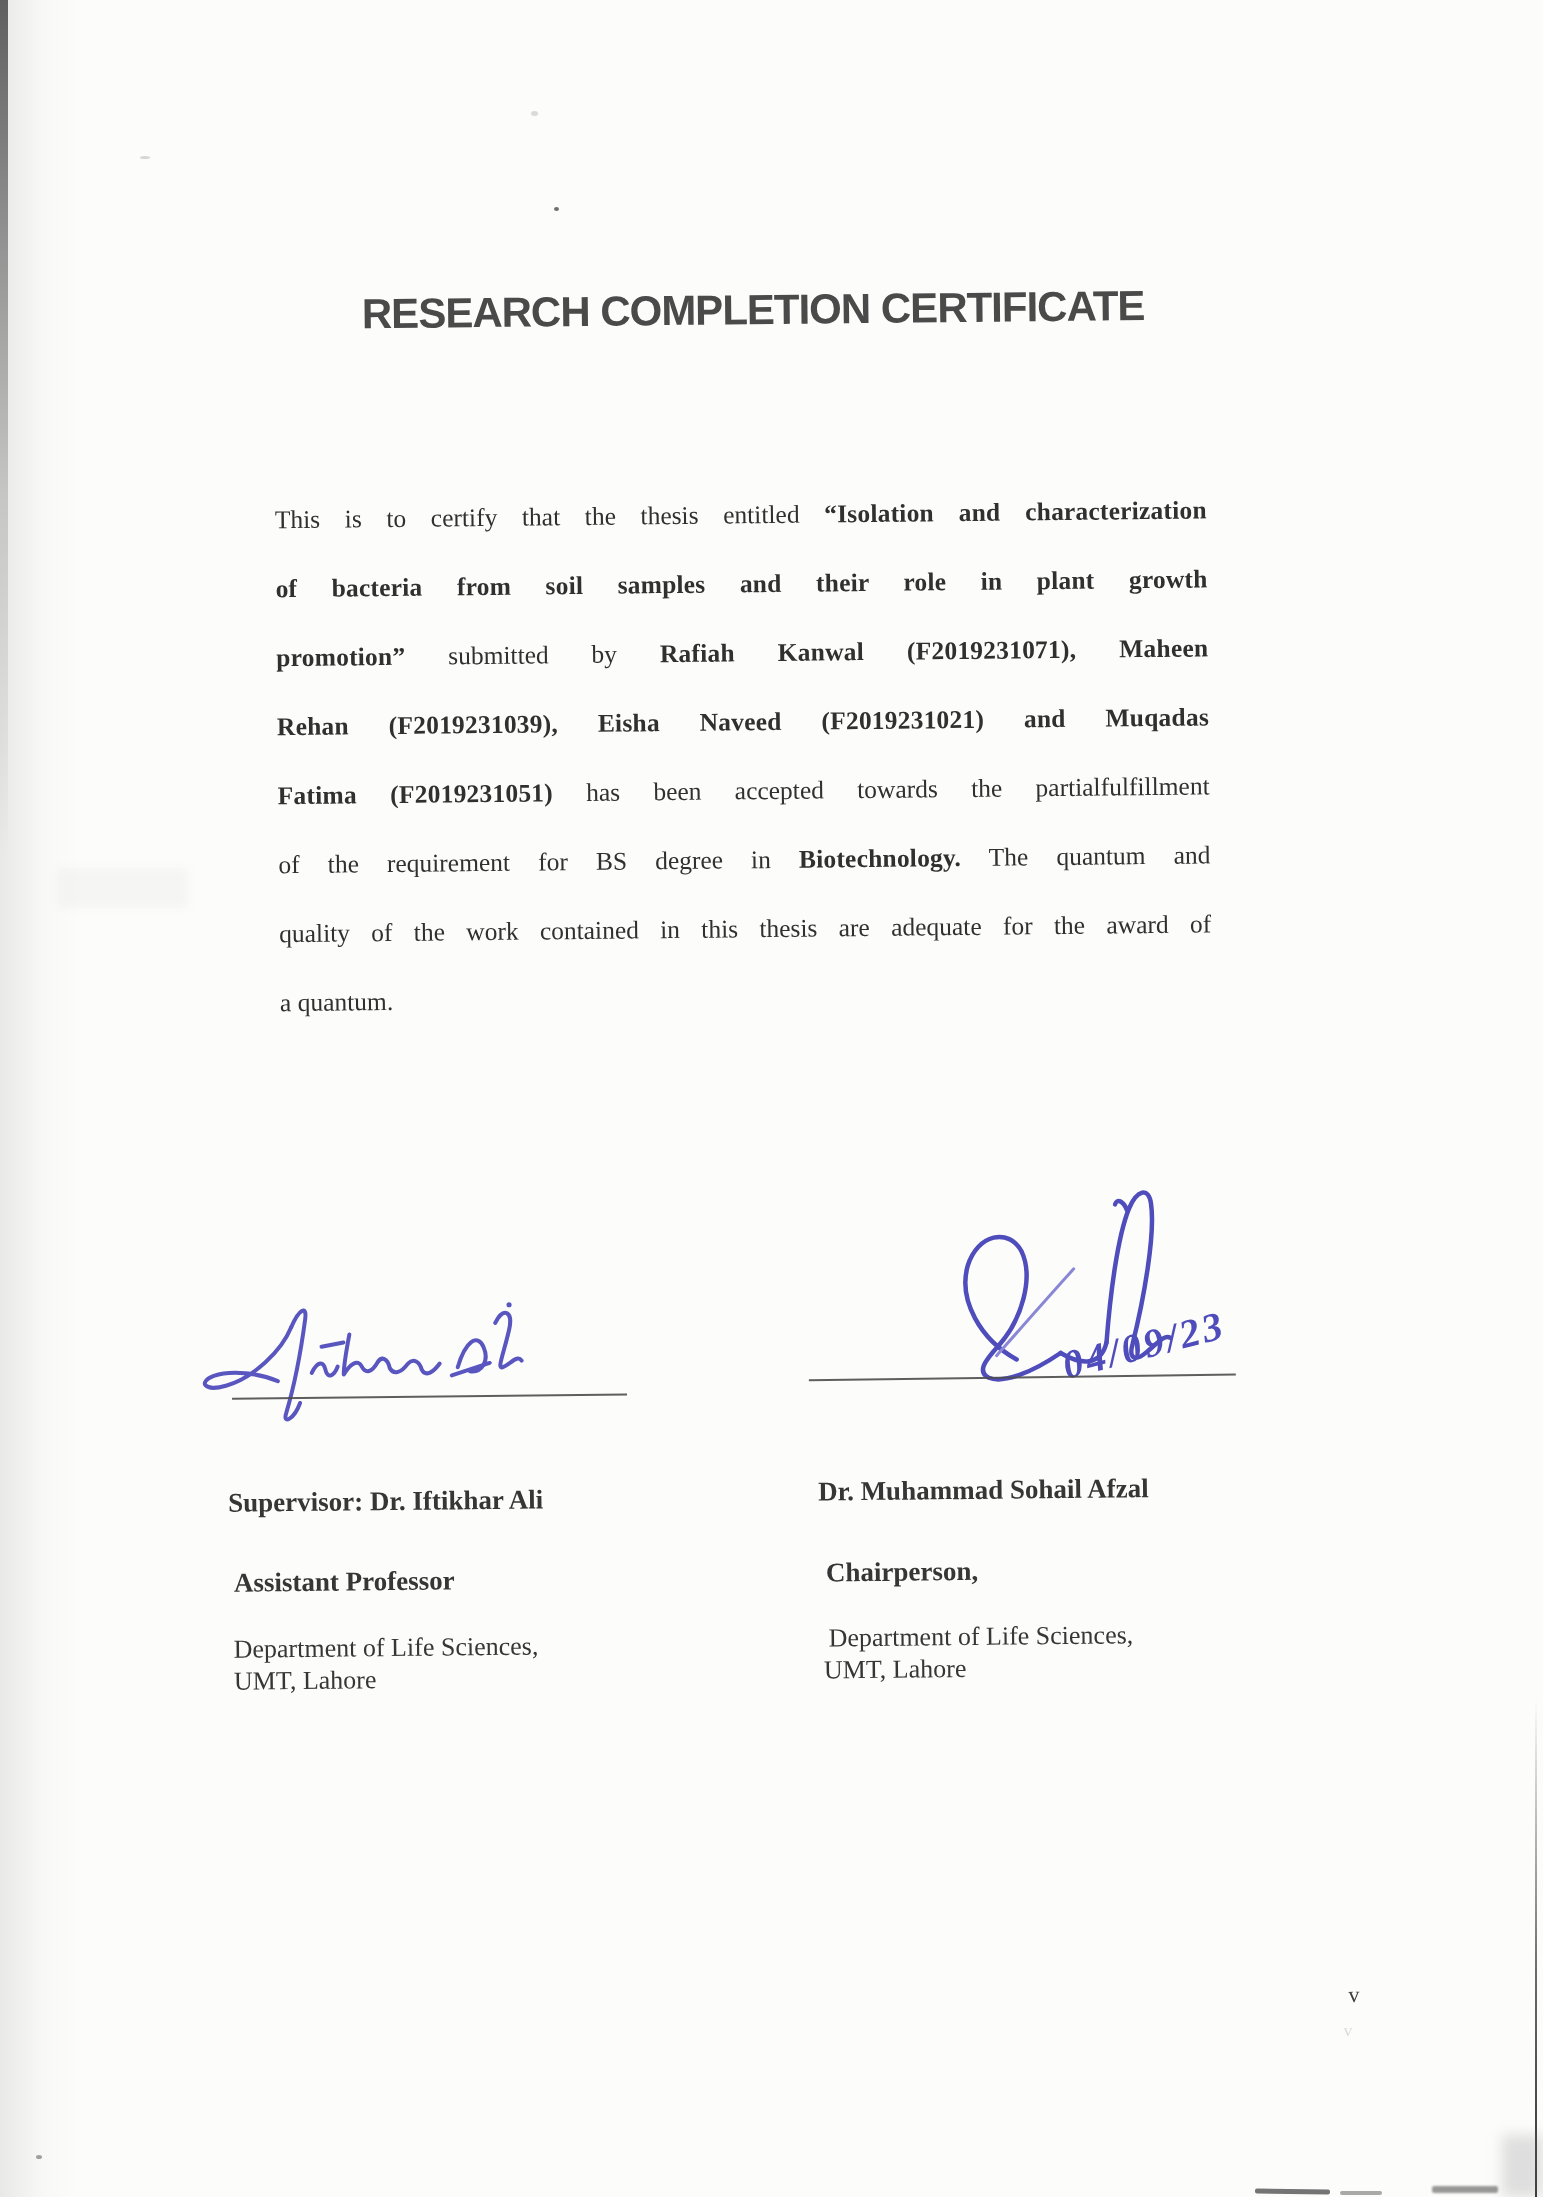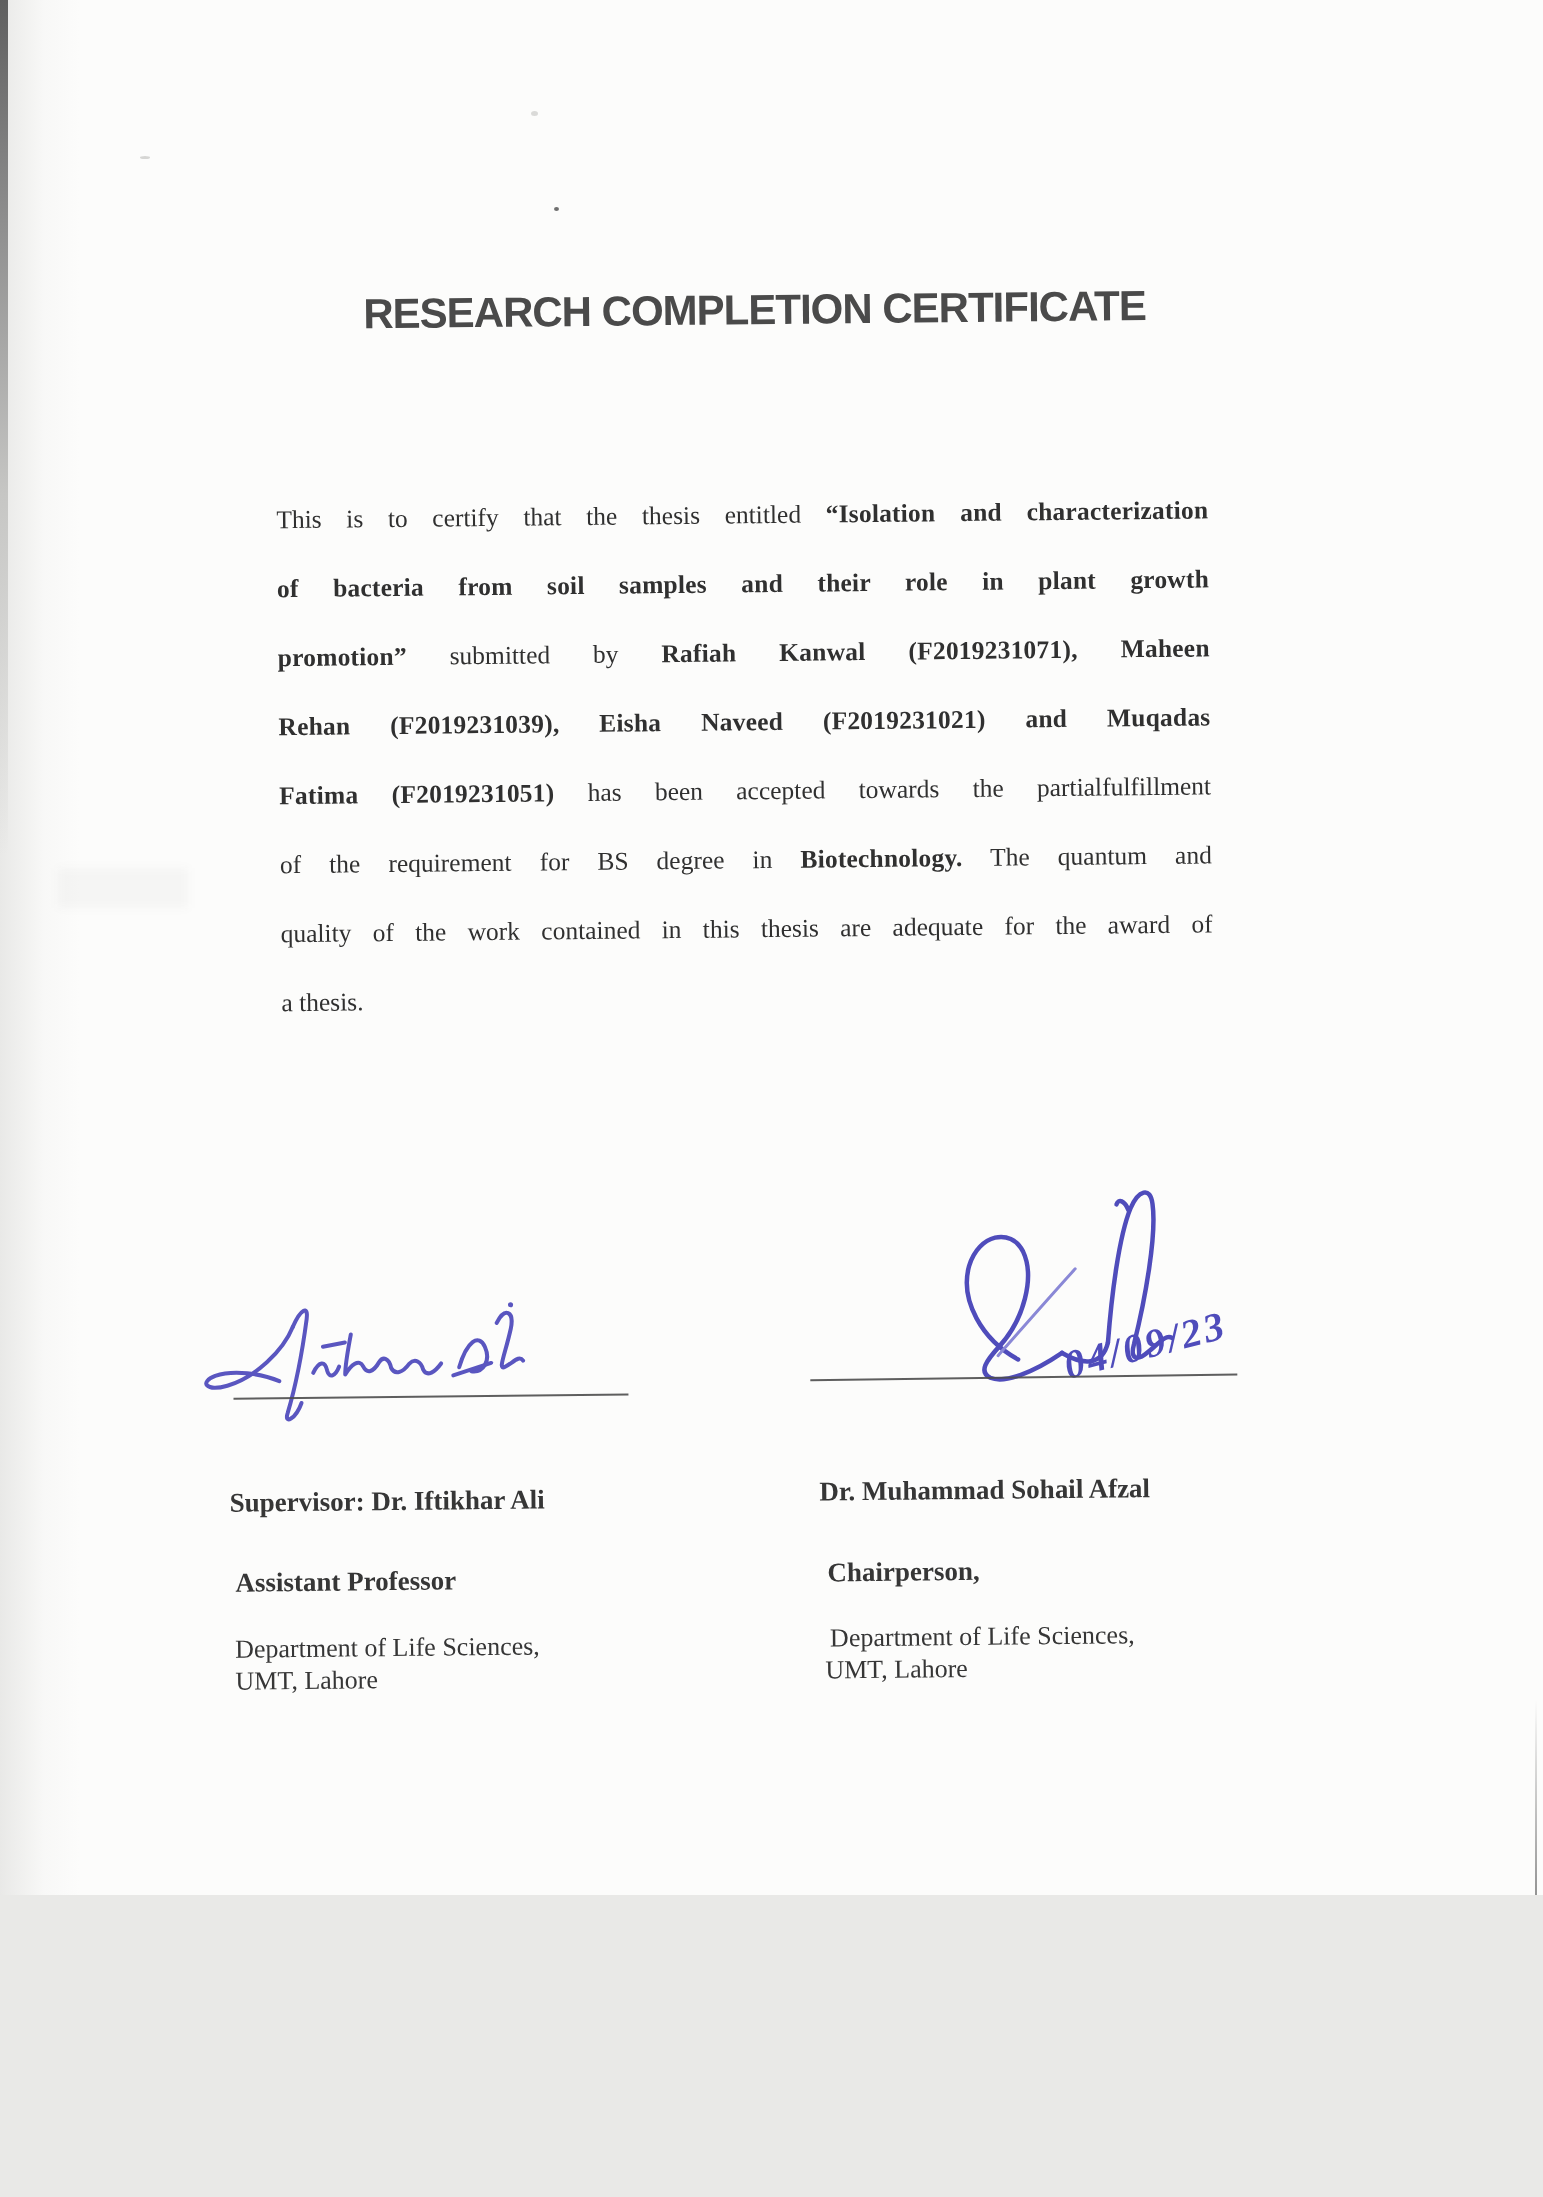--- a/index.html
+++ b/index.html
@@ -1,17 +1,17 @@
 <!DOCTYPE html>
 <html><head>
 <meta charset="utf-8">
 <style>
   html,body { margin:0; padding:0; background:#e9e9e7; }
   .page {
-    position:relative; width:1543px; height:1895px;
+    position:relative; width:1543px; height:2197px;
     background:#fcfcfb; overflow:hidden;
     font-family:"Liberation Serif", serif;
   }
   
   .left-band {
     position:absolute; left:0; top:0; width:80px; height:100%;
     background:linear-gradient(to right, rgba(188,188,185,0.30), rgba(220,220,218,0.12) 55%, transparent);
   }
   .left-edge {
     position:absolute; left:0; top:0; width:8px; height:900px;
@@ -88,21 +88,21 @@
     <div class="title">RESEARCH COMPLETION CERTIFICATE</div>
 
     <div class="body-par">
         <div class="bline"><span>This is to certify that the thesis entitled </span><span class="b">“Isolation and characterization</span></div>
         <div class="bline"><span class="b">of bacteria from soil samples and their role in plant growth</span></div>
         <div class="bline"><span class="b">promotion”</span><span> submitted by </span><span class="b">Rafiah Kanwal (F2019231071), Maheen</span></div>
         <div class="bline"><span class="b">Rehan (F2019231039), Eisha Naveed (F2019231021) and Muqadas</span></div>
         <div class="bline"><span class="b">Fatima (F2019231051)</span><span> has been accepted towards the partialfulfillment</span></div>
         <div class="bline"><span>of the requirement for BS degree in </span><span class="b">Biotechnology.</span><span> The quantum and</span></div>
         <div class="bline"><span>quality of the work contained in this thesis are adequate for the award of</span></div>
-        <div class="bline last"><span>a thesis.</span></div>
+        <div class="bline last"><span>a quantum.</span></div>
       </div>
 
     <svg class="sig-svg sig-left" width="360" height="170" viewBox="0 0 360 170">
       <g fill="none" stroke="#5a56c0" stroke-width="4" stroke-linecap="round" stroke-linejoin="round">
         <path d="M120,60 C110,84 82,110 54,118 C32,124 26,114 42,108 C60,102 88,106 106,114"></path>
         <path d="M120,60 C128,42 136,38 134,52 C130,80 122,120 114,146 C110,158 122,152 128,136"></path>
         <path d="M140,106 C146,94 152,94 154,104 C156,112 162,110 166,100"></path>
         <path d="M150,80 L172,76"></path>
         <path d="M178,68 C174,88 172,102 172,108 C178,98 186,92 190,100 C194,108 200,106 206,96 C210,90 216,92 218,102 C222,110 230,106 236,98 C242,92 248,96 250,104 C254,112 262,106 268,98"></path>
         <path d="M286,102 C294,76 306,68 312,82 C318,96 310,108 298,106"></path>

